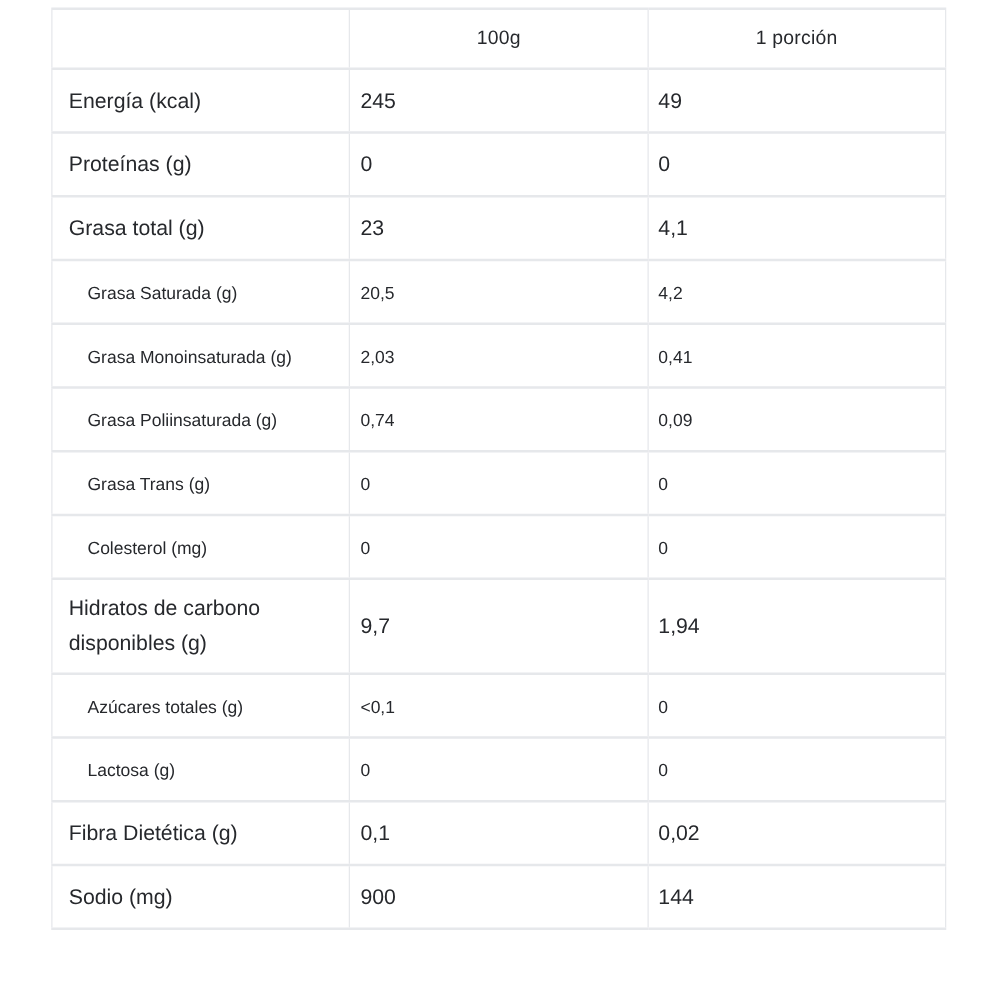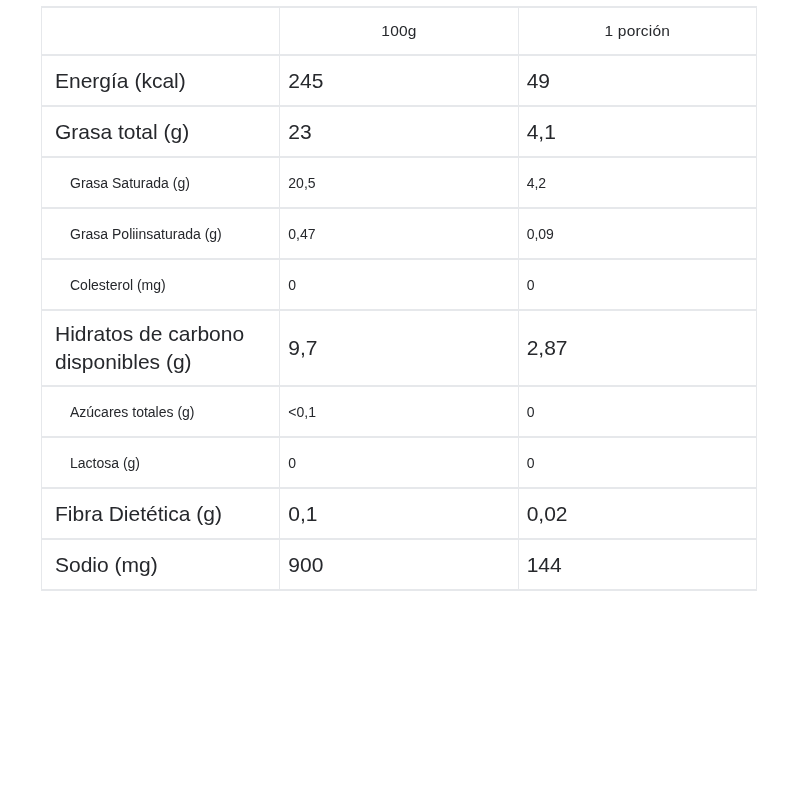--- a/index.html
+++ b/index.html
@@ -42,21 +42,21 @@
   .nutrition th {
     height: 48px;
     font-size: 15.5px;
     text-align: center;
     letter-spacing: 0.2px;
   }
   .nutrition td {
     height: 51px;
     padding: 9px 8px;
   }
-  tr.level0 { font-size: 21px; }
+  tr.level0 { font-size: 17px; }
   tr.level1 { font-size: 14px; margin-top: 28px; }
   tr.level0 td { line-height: 28px; }
   tr.level1 td { line-height: 20px; }
   td.label-cell {
     text-align: left;
     padding-left: 13px;
   }
   tr.level1 td.label-cell { padding-left: 28px; }
   td.label-cell .label-text {
     display: inline-block;
@@ -82,43 +82,58 @@
         <th>1 porción</th>
       </tr>
     </thead>
     <tbody id="rows-body">
         <tr class="level0">
           <td class="label-cell"><span class="label-text">Energía (kcal)</span></td>
           <td class="value-cell">245</td>
           <td class="value-cell">49</td>
         </tr>
         <tr class="level0">
+          <td class="label-cell"><span class="label-text">Proteínas (g)</span></td>
+          <td class="value-cell">0</td>
+          <td class="value-cell">0</td>
+        </tr>
+        <tr class="level0">
           <td class="label-cell"><span class="label-text">Grasa total (g)</span></td>
           <td class="value-cell">23</td>
           <td class="value-cell">4,1</td>
         </tr>
         <tr class="level1">
           <td class="label-cell"><span class="label-text">Grasa Saturada (g)</span></td>
           <td class="value-cell">20,5</td>
           <td class="value-cell">4,2</td>
         </tr>
         <tr class="level1">
+          <td class="label-cell"><span class="label-text">Grasa Monoinsaturada (g)</span></td>
+          <td class="value-cell">2,03</td>
+          <td class="value-cell">0,41</td>
+        </tr>
+        <tr class="level1">
           <td class="label-cell"><span class="label-text">Grasa Poliinsaturada (g)</span></td>
-          <td class="value-cell">0,47</td>
+          <td class="value-cell">0,74</td>
           <td class="value-cell">0,09</td>
+        </tr>
+        <tr class="level1">
+          <td class="label-cell"><span class="label-text">Grasa Trans (g)</span></td>
+          <td class="value-cell">0</td>
+          <td class="value-cell">0</td>
         </tr>
         <tr class="level1">
           <td class="label-cell"><span class="label-text">Colesterol (mg)</span></td>
           <td class="value-cell">0</td>
           <td class="value-cell">0</td>
         </tr>
         <tr class="level0">
           <td class="label-cell"><span class="label-text">Hidratos de carbono disponibles (g)</span></td>
           <td class="value-cell">9,7</td>
-          <td class="value-cell">2,87</td>
+          <td class="value-cell">1,94</td>
         </tr>
         <tr class="level1">
           <td class="label-cell"><span class="label-text">Azúcares totales (g)</span></td>
           <td class="value-cell">&lt;0,1</td>
           <td class="value-cell">0</td>
         </tr>
         <tr class="level1">
           <td class="label-cell"><span class="label-text">Lactosa (g)</span></td>
           <td class="value-cell">0</td>
           <td class="value-cell">0</td>

